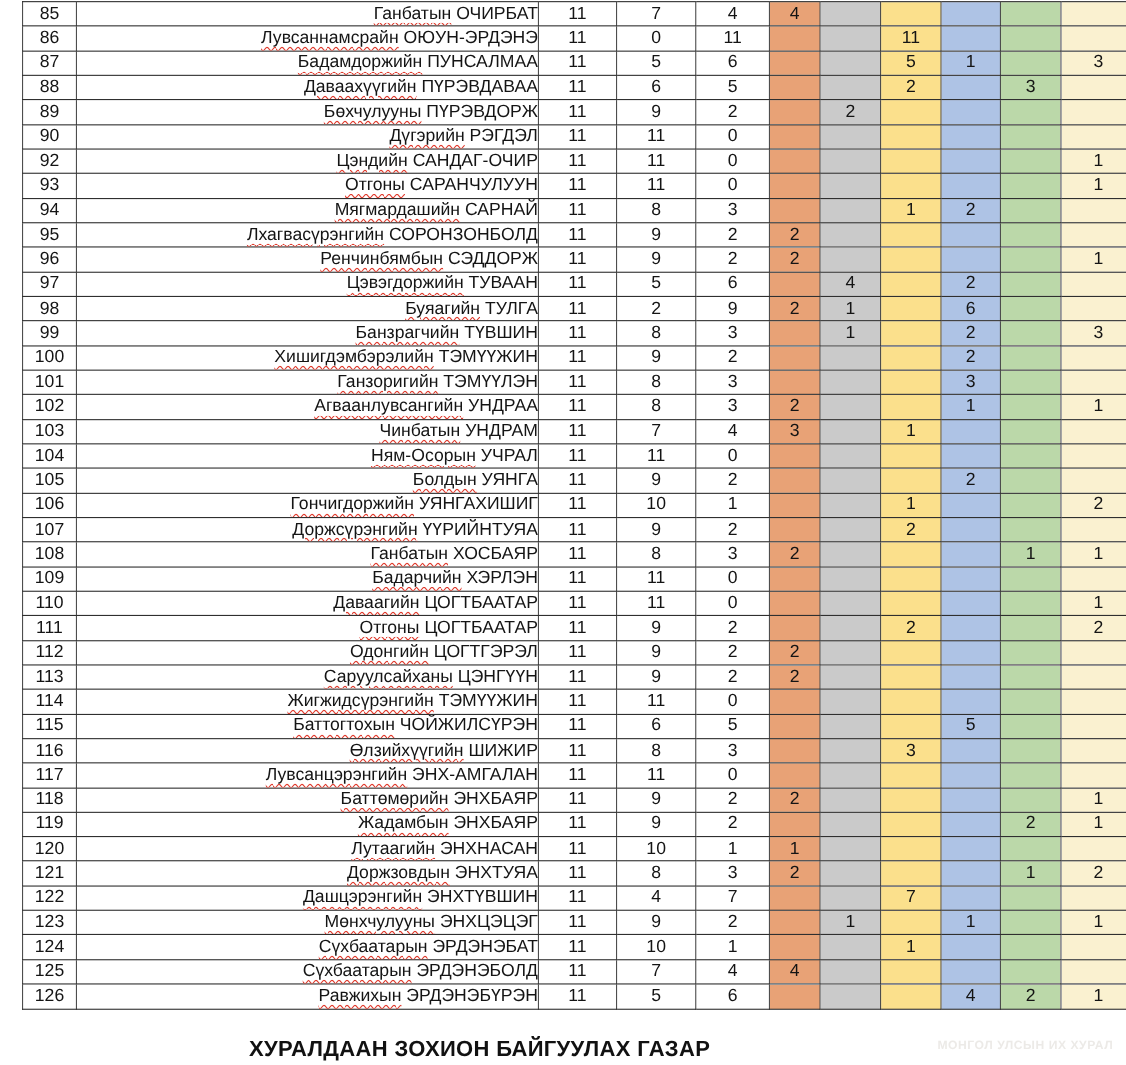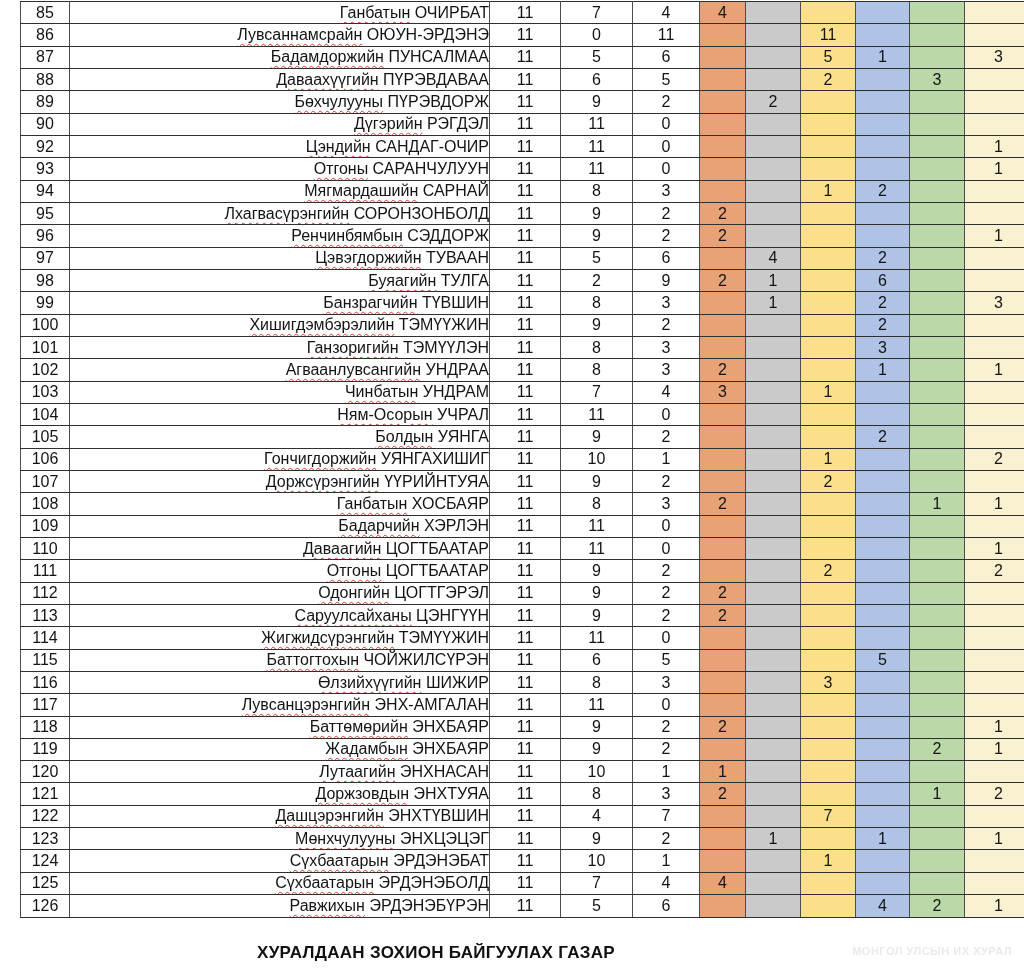--- a/index.html
+++ b/index.html
@@ -26,21 +26,21 @@
     text-underline-offset:3px;
   }
   td.col-orange{background:var(--orange);}
   td.col-gray{background:var(--gray);}
   td.col-yellow{background:var(--yellow);}
   td.col-blue{background:var(--blue);}
   td.col-green{background:var(--green);}
   td.col-cream{background:var(--cream);}
   .footer-title{
     position:absolute;top:943px;left:0;width:872px;text-align:center;
-    font-weight:bold;font-size:17px;letter-spacing:0.3px;color:#111;
+    font-weight:bold;font-size:20px;letter-spacing:0.3px;color:#111;
   }
   .watermark{
     position:absolute;top:945px;right:12px;
     font-weight:bold;font-size:11px;letter-spacing:0.5px;color:#eceae7;
   }
 </style>
 </head>
 <body>
 
 <table class="att">

